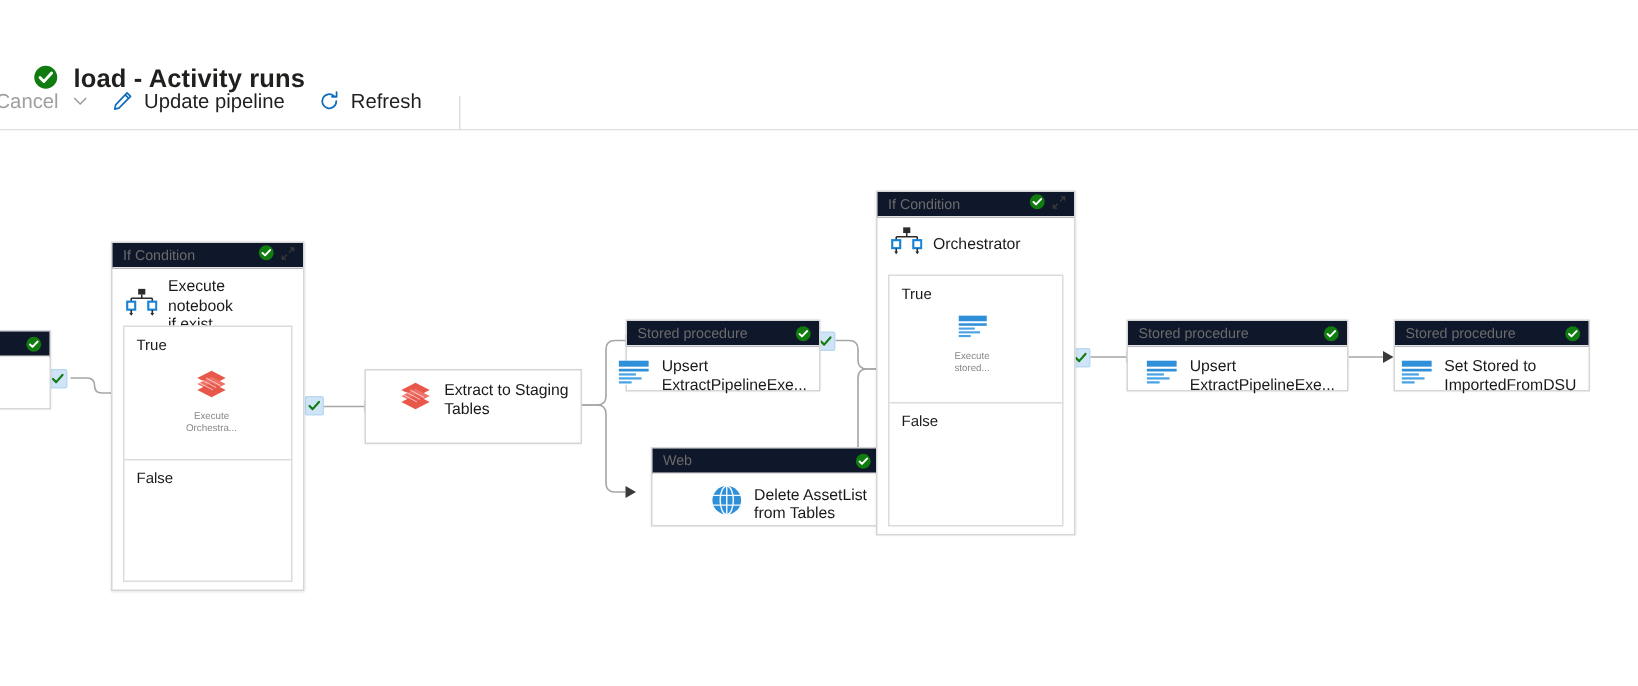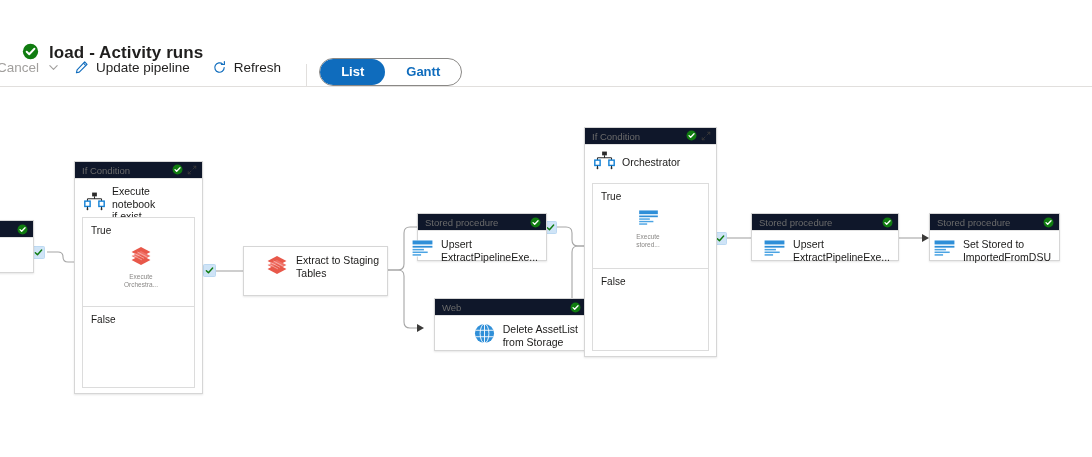--- a/index.html
+++ b/index.html
@@ -201,24 +201,20 @@
       <svg width="15" height="15" viewBox="0 0 16 16">
         <path d="M13 8a5 5 0 1 1-1.6-3.65" fill="none" stroke="#0f6cbd" stroke-width="1.25" stroke-linecap="round"></path>
         <path d="M13.2 1.6 L13.2 4.8 L10 4.8" fill="none" stroke="#0f6cbd" stroke-width="1.25" stroke-linecap="round" stroke-linejoin="round"></path>
       </svg>
     </span>
     <span>Refresh</span>
   </div>
 
   <div class="cmd-sep"></div>
 
-  <div class="pivot">
-    <div class="pivot-btn active">List</div>
-    <div class="pivot-btn">Gantt</div>
-  </div>
 </div>
 <div class="cmd-divider"></div>
 
 <div class="canvas">
 
   <svg class="svg-layer">
     <g fill="none" stroke="#a6a6a6" stroke-width="1.1">
 
       <path d="M47 165 L58 165 Q63 165 63 170 L63 170 Q63 175 68 175 L74 175"></path>
 
@@ -419,21 +415,21 @@
       <span class="node-icon">
         <svg width="21" height="21" viewBox="0 0 22 22">
           <circle cx="11" cy="11" r="10" fill="#2f8fd8"></circle>
           <g fill="none" stroke="#ffffff" stroke-width="1.0" opacity=".95">
             <ellipse cx="11" cy="11" rx="4.6" ry="10"></ellipse>
             <path d="M1.4 7.6 H20.6 M1.4 14.4 H20.6 M11 1 V21"></path>
           </g>
         </svg>
       </span>
       <span class="node-label">Delete AssetList
-from Storage</span>
+from Tables</span>
     </div>
   </div>
 
   <div class="cnode" style="left:584px;top:40px;width:133px;height:230px;">
     <div class="node-hdr">
       <span class="node-hdr-title">If Condition</span>
       <span class="node-hdr-icons">
         <span>
           <svg width="11" height="11" viewBox="0 0 16 16">
               <circle cx="8" cy="8" r="7.2" fill="#107c10"></circle>

